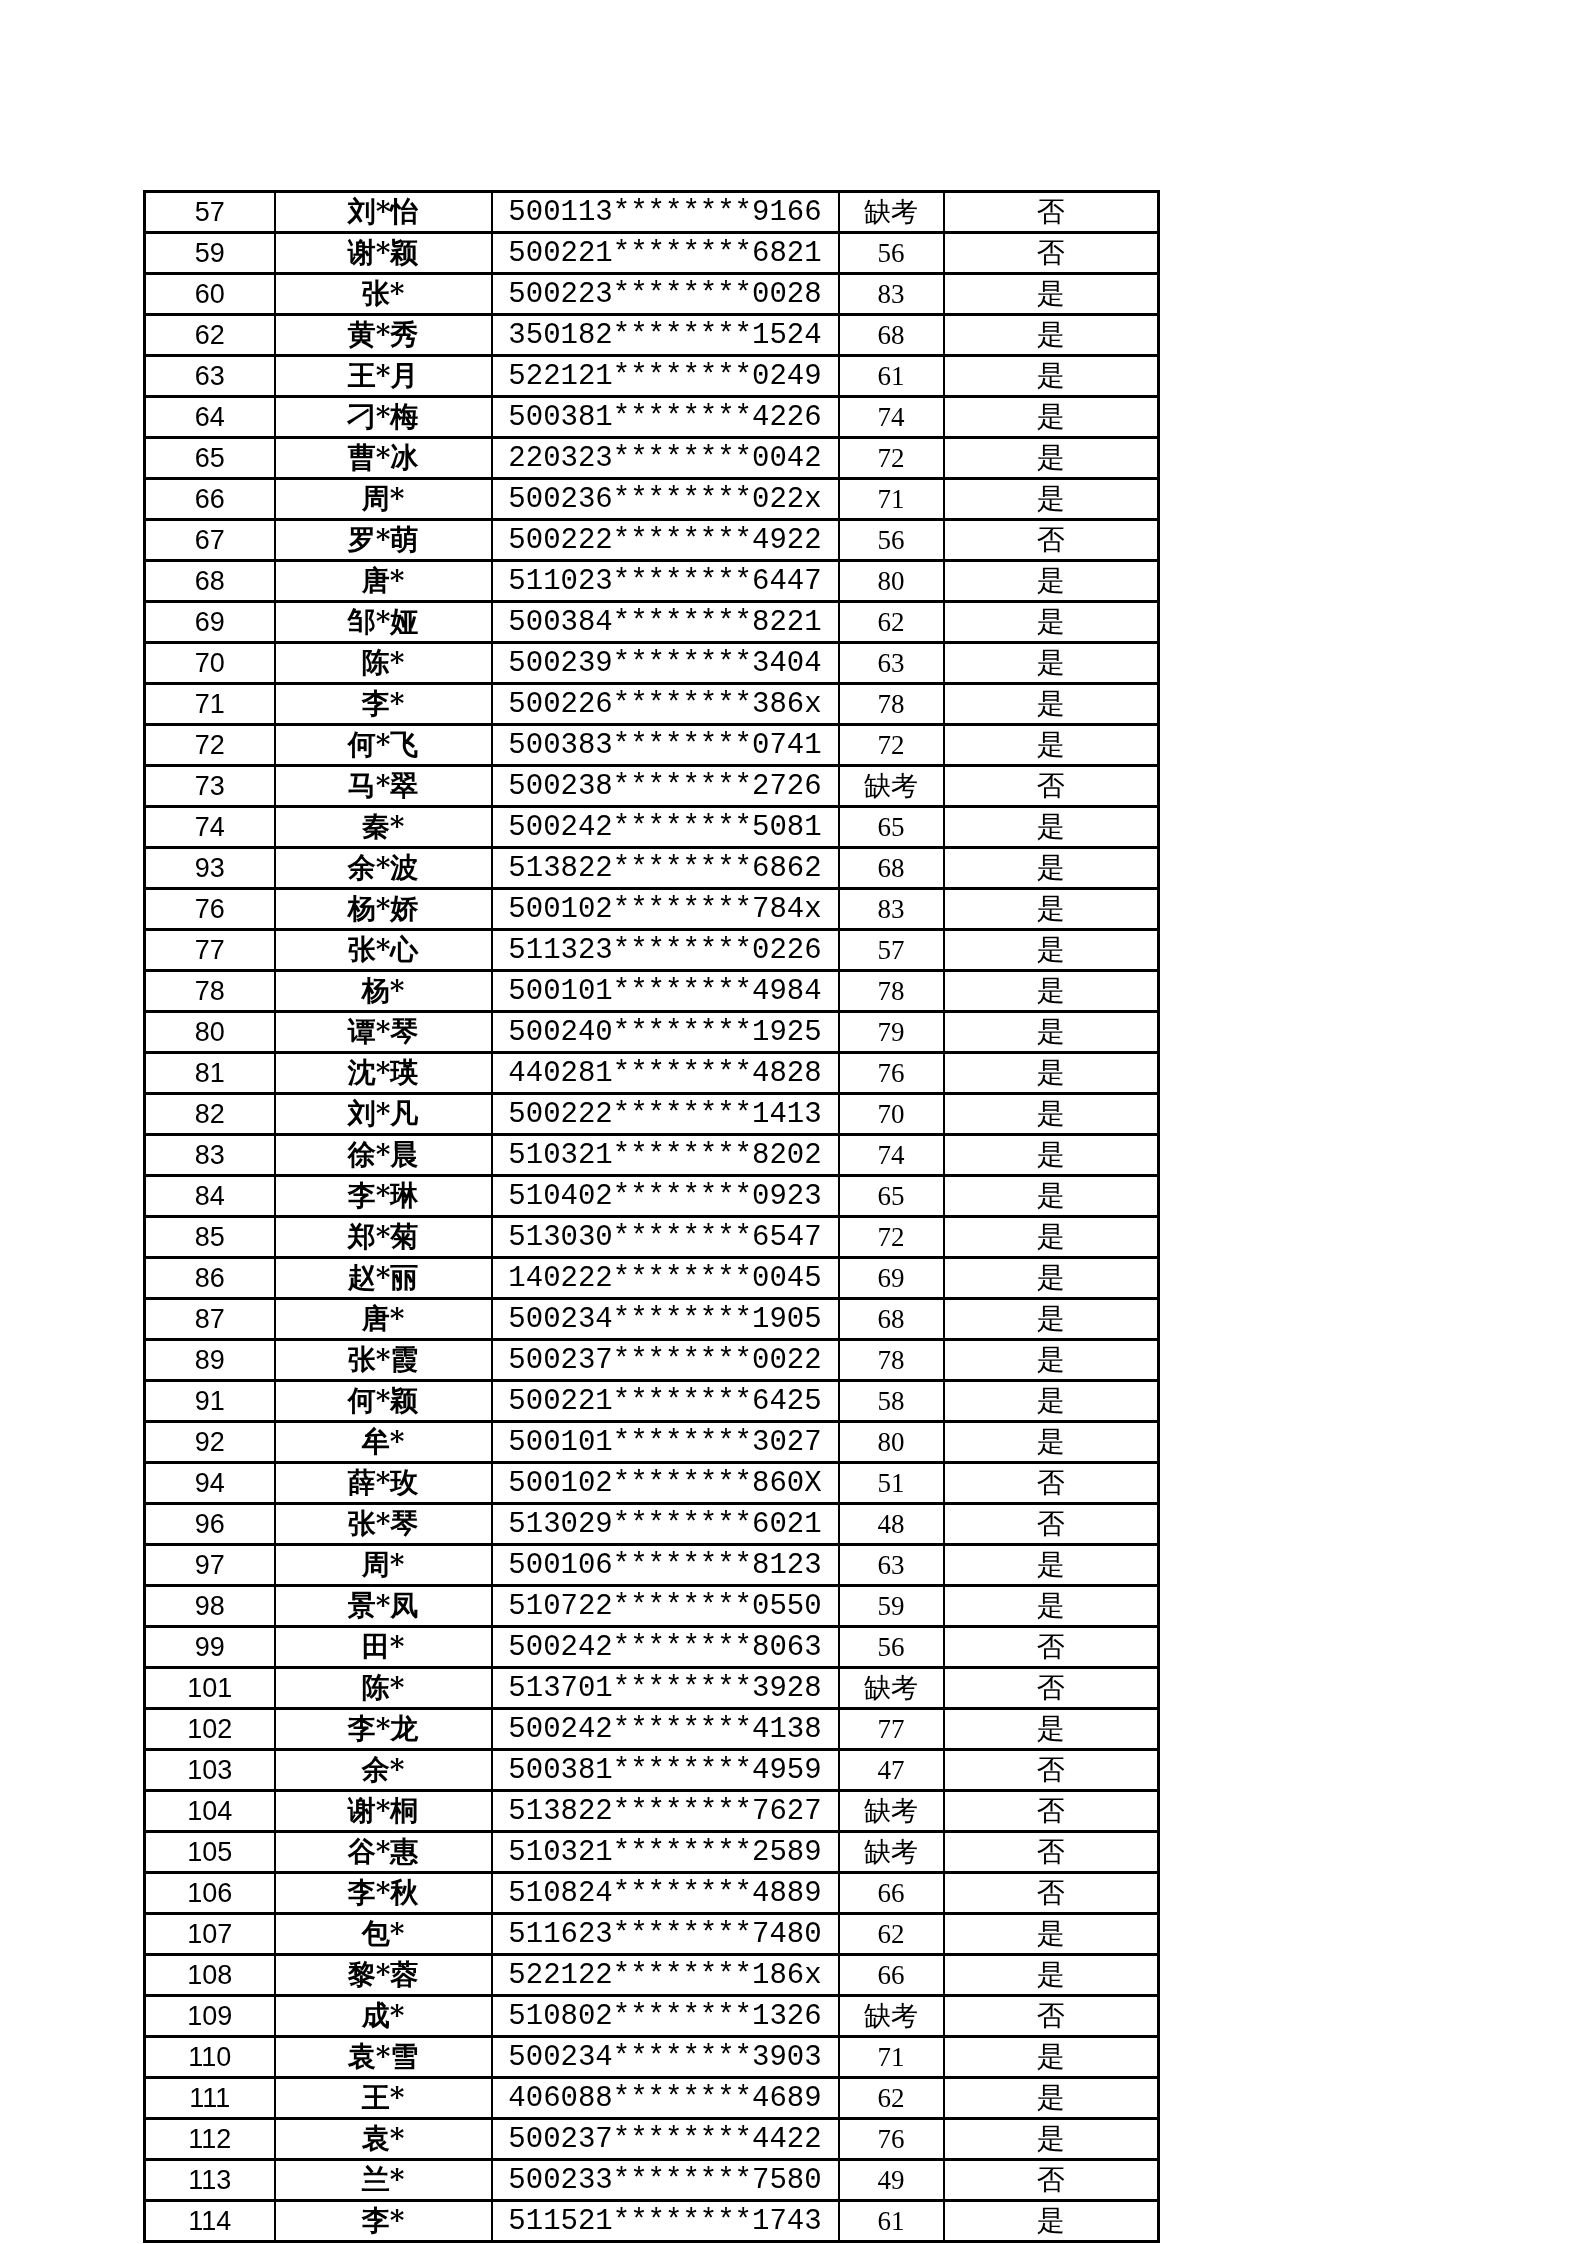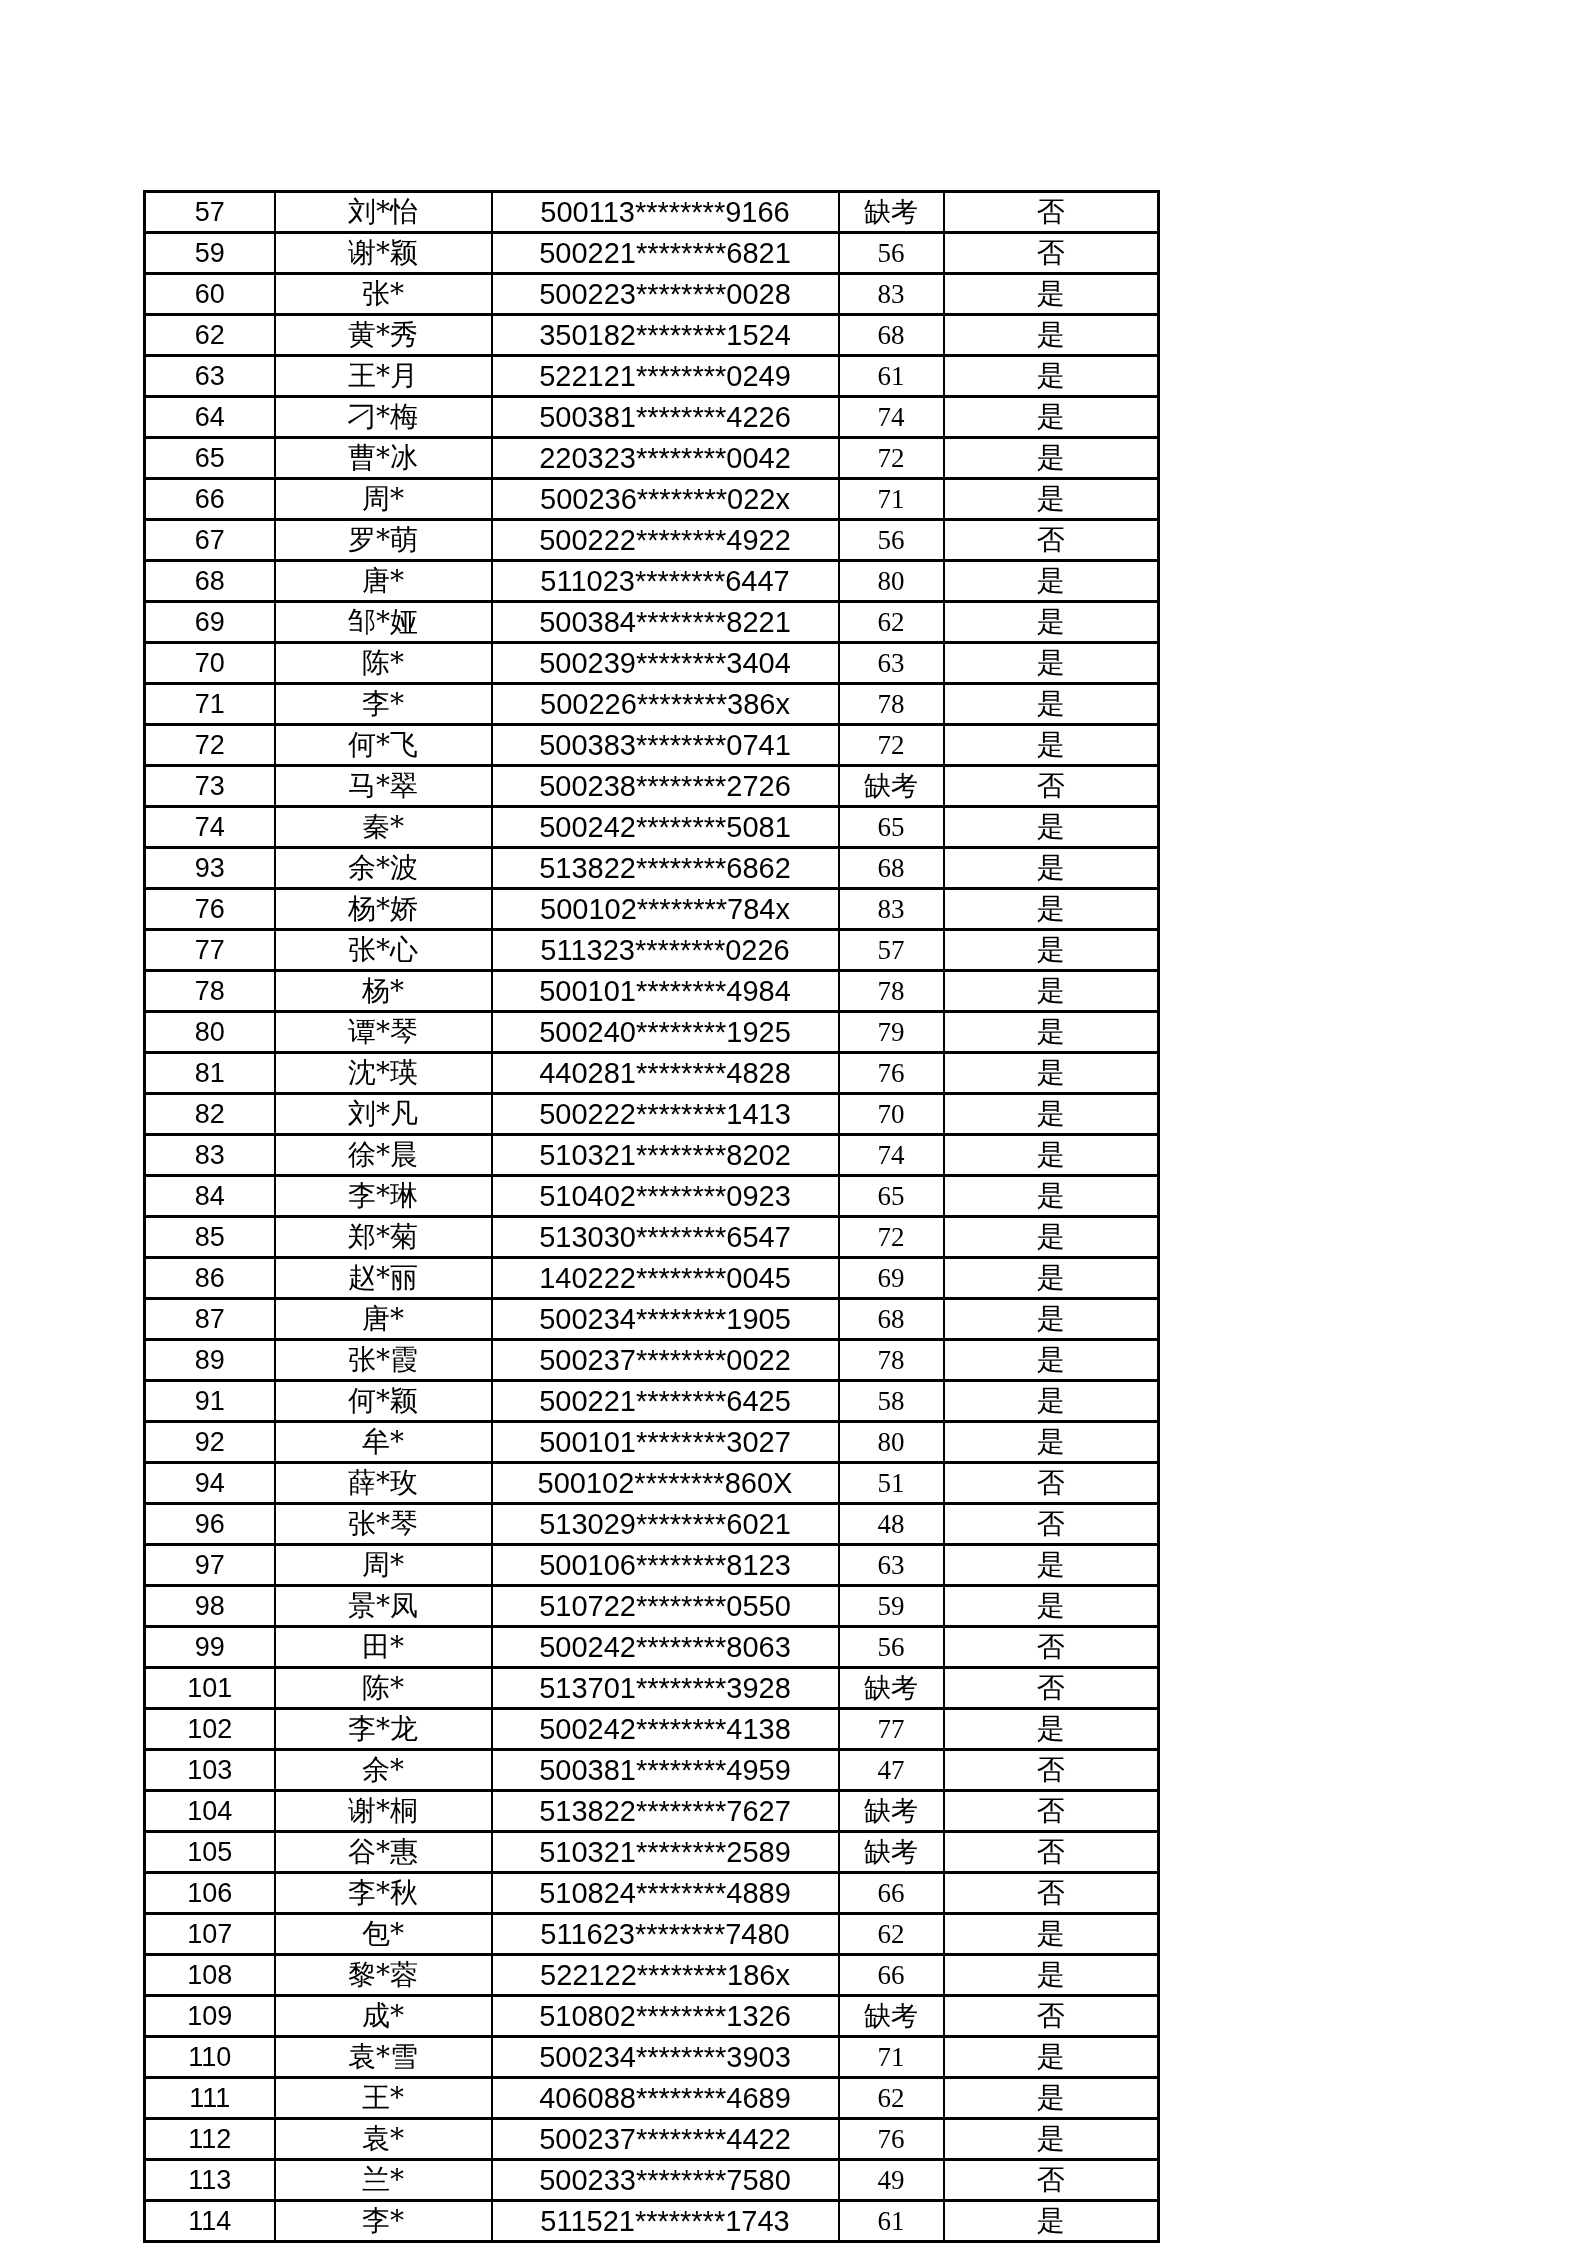--- a/index.html
+++ b/index.html
@@ -42,23 +42,24 @@
     overflow: hidden;
     white-space: nowrap;
   }
   td.c-no {
     font-family: "Liberation Sans", sans-serif;
     font-size: 27px;
   }
   td.c-name {
     font-family: "DejaVu Serif", serif;
     font-size: 28px;
+    font-weight: bold;
   }
   td.c-id {
-    font-family: Liberation Sans, sans-serif;
+    font-family: Liberation Mono, monospace;
     font-size: 29px;
   }
   td.c-score {
     font-family: "Liberation Serif", serif;
     font-size: 27px;
   }
   td.c-pass {
     font-family: "DejaVu Serif", serif;
     font-size: 28px;
   }

